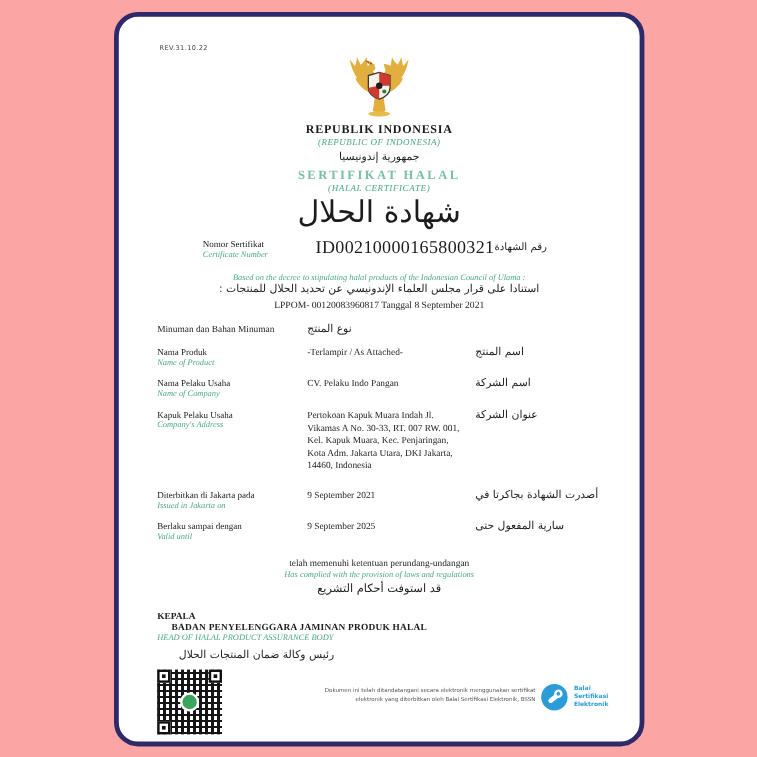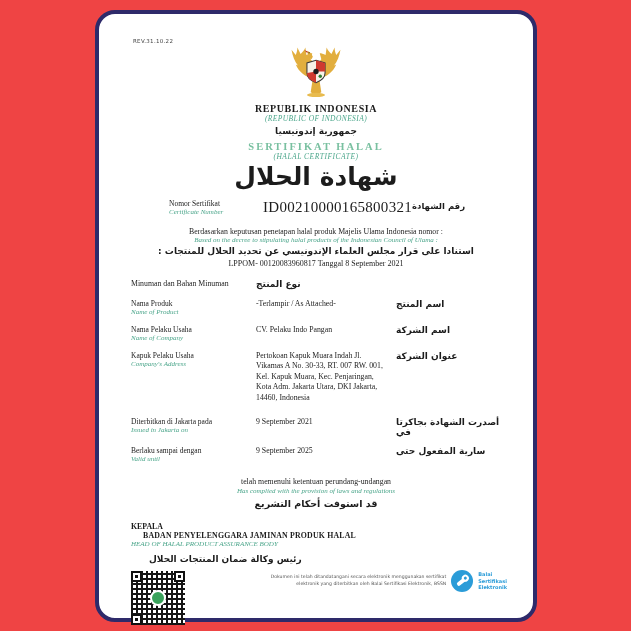--- a/index.html
+++ b/index.html
@@ -1,26 +1,26 @@
 <!DOCTYPE html>
 <html><head>
 <meta charset="utf-8">
 <style>
   html,body{margin:0;padding:0;background:#ffffff;}
-  .stage{position:relative;width:631px;height:631px;background:#ef4444;overflow:hidden;
+  .stage{position:relative;width:631px;height:631px;background:#fca5a5;overflow:hidden;
          font-family:"Liberation Serif", serif;color:#1c1c1c;}
   .card{position:absolute;left:95px;top:10px;width:442px;height:612px;box-sizing:border-box;
         border:4px solid #2e2a6a;border-radius:20px;background:#fff;padding:20px 32px 18px 32px;}
   .rev{font-size:5.5px;color:#444;margin:4px 0 0 2px;letter-spacing:.3px;font-family:"DejaVu Sans",sans-serif;}
   .center{text-align:center;}
   .emblem{display:block;margin:0 auto;}
   .country{font-size:10px;font-weight:bold;letter-spacing:.6px;margin-top:3px;}
   .gi{color:#4aa58a;font-style:italic;}
   .country-en{font-size:7.5px;letter-spacing:.4px;}
-  .ar{font-family:"DejaVu Sans",sans-serif;direction:rtl;font-weight:bold;}
+  .ar{font-family:"DejaVu Sans",sans-serif;direction:rtl;}
   .country-ar{font-size:9px;margin-top:3px;}
   .cert-title{font-size:10.5px;color:#79c0a0;letter-spacing:2px;margin-top:5px;font-weight:bold;}
   .cert-title-en{font-size:7.5px;letter-spacing:.5px;}
   .cert-title-ar{font-size:25px;margin-top:2px;line-height:1.1;}
   .numrow{display:grid;grid-template-columns:128px 1fr 112px;margin-top:8px;align-items:flex-start;}
   .numlabel{padding-left:38px;}
   .lid{font-size:7.5px;}
   .len{font-size:7px;}
   .numval{font-size:15px;letter-spacing:.3px;padding-left:4px;}
   .numar{font-size:8.5px;text-align:left;padding-top:2px;}
@@ -95,21 +95,20 @@
     <div class="numrow">
       <div class="numlabel">
         <div class="lid">Nomor Sertifikat</div>
         <div class="len gi">Certificate Number</div>
       </div>
       <div class="numval">ID00210000165800321</div>
       <div class="numar ar">رقم الشهادة</div>
     </div>
 
     <div class="decree center">
-      <div class="d-id">Berdasarkan keputusan penetapan halal produk Majelis Ulama Indonesia nomor :</div>
       <div class="d-en gi">Based on the decree to stipulating halal products of the Indonesian Council of Ulama :</div>
       <div class="d-ar ar">استنادا على قرار مجلس العلماء الإندونيسي عن تحديد الحلال للمنتجات :</div>
       <div class="d-ref">LPPOM- 00120083960817 Tanggal 8 September 2021</div>
     </div>
 
     <div class="fields">
 
       <div class="frow">
         <div class="fvalue">Minuman dan Bahan Minuman</div>
         <div class="farab ar">نوع المنتج</div>

